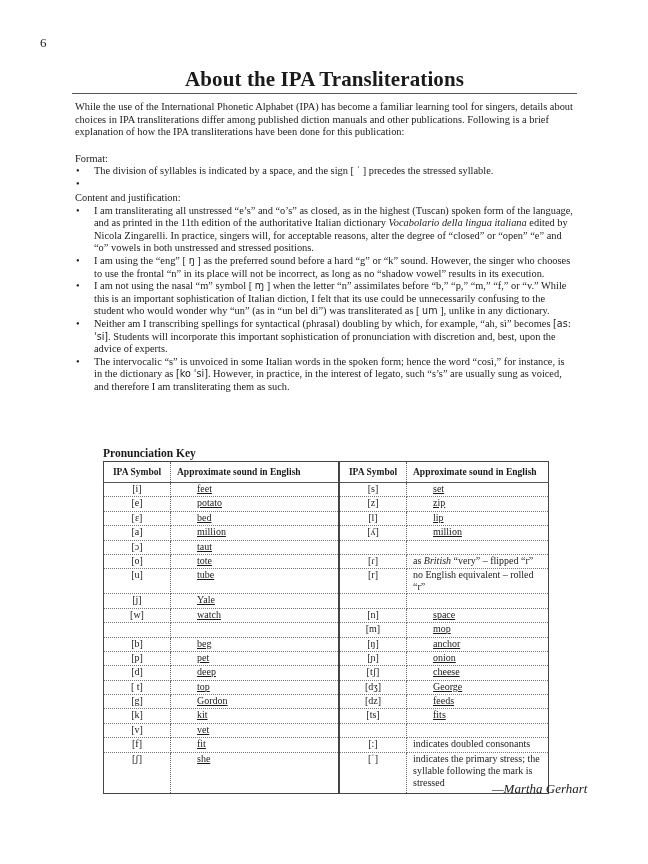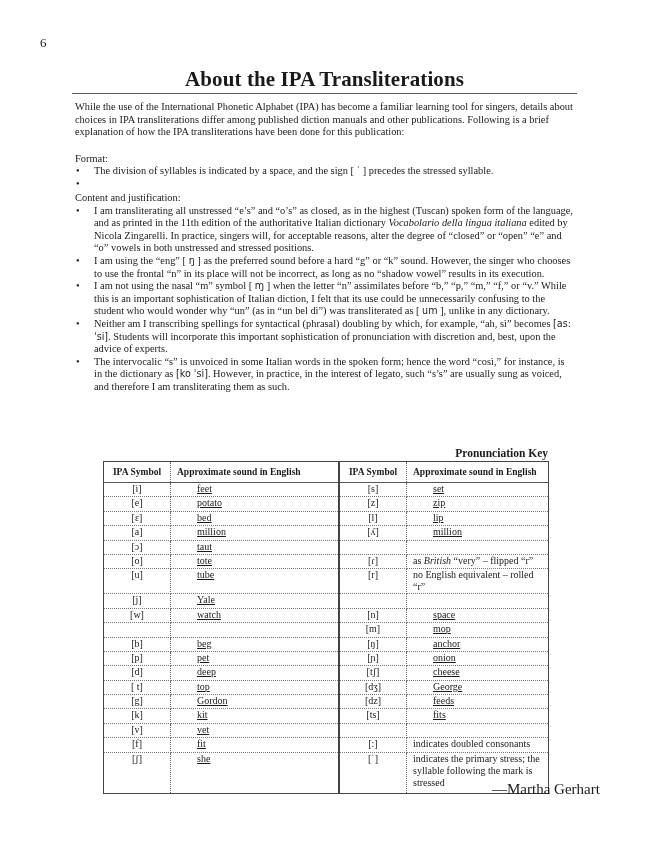--- a/index.html
+++ b/index.html
@@ -12,36 +12,36 @@
                 border-top:1.5px solid #555; }
   .body { position:absolute; left:75px; width:500px; top:101px; font-size:10.4px; line-height:12.6px; }
   .body p { margin:0; }
   .section-label { margin-top:14px !important; }
   ul { list-style:none; margin:0; padding:0; }
   ul li { position:relative; padding-left:19px; }
   ul li .bullet { position:absolute; left:1px; top:0; }
   .ipa { font-family:"DejaVu Sans","Liberation Sans",sans-serif; font-size:9.6px; }
   i, .it { font-style:italic; }
 
-  .key-title { position:absolute; left:103px; width:445px; top:447px; text-align:right;
+  .key-title { position:absolute; left:103px; width:445px; top:447px; text-align:left;
                font-size:11.5px; font-weight:bold; }
   table.key { position:absolute; left:103px; top:461px; width:446px; border-collapse:collapse;
               font-size:10px; border:1.5px solid #444; }
   table.key th { font-weight:bold; font-size:9.5px; height:20px; border-bottom:1.5px solid #555;
                  text-align:left; padding:0 0 0 6px;margin-top:18px; }
   table.key th.sym, table.key td.sym { text-align:center; padding:0; }
   table.key td { height:13.4px; padding:0 0 0 6px; border-bottom:1px dotted #777; line-height:12px; vertical-align:top; }
   table.key td.sound { padding-left:26px; }
   table.key td.sound.wide { padding-left:6px; }
   .c1 { width:66px; border-right:1px dotted #666; }
   .c2 { width:141px; border-right:2px solid #444; }
   .c3 { width:66px; border-right:1px dotted #666; }
   table.key tr.last td { border-bottom:none; height:40px; }
   .u { text-decoration:underline; text-underline-offset:1px; }
-  .signature { position:absolute; left:492px; top:781px; font-size:15px; }
+  .signature { position:absolute; left:492px; top:781px; font-size:13px; font-style:italic; }
 </style>
 </head>
 <body>
 
 <div class="page-number">6</div>
 <div class="title">About the IPA Transliterations</div>
 <div class="title-rule"></div>
 
 <div class="body">
   <p>While the use of the International Phonetic Alphabet (IPA) has become a familiar learning tool for singers, details about choices in IPA transliterations differ among published diction manuals and other publications. Following is a brief explanation of how the IPA transliterations have been done for this publication:</p>

